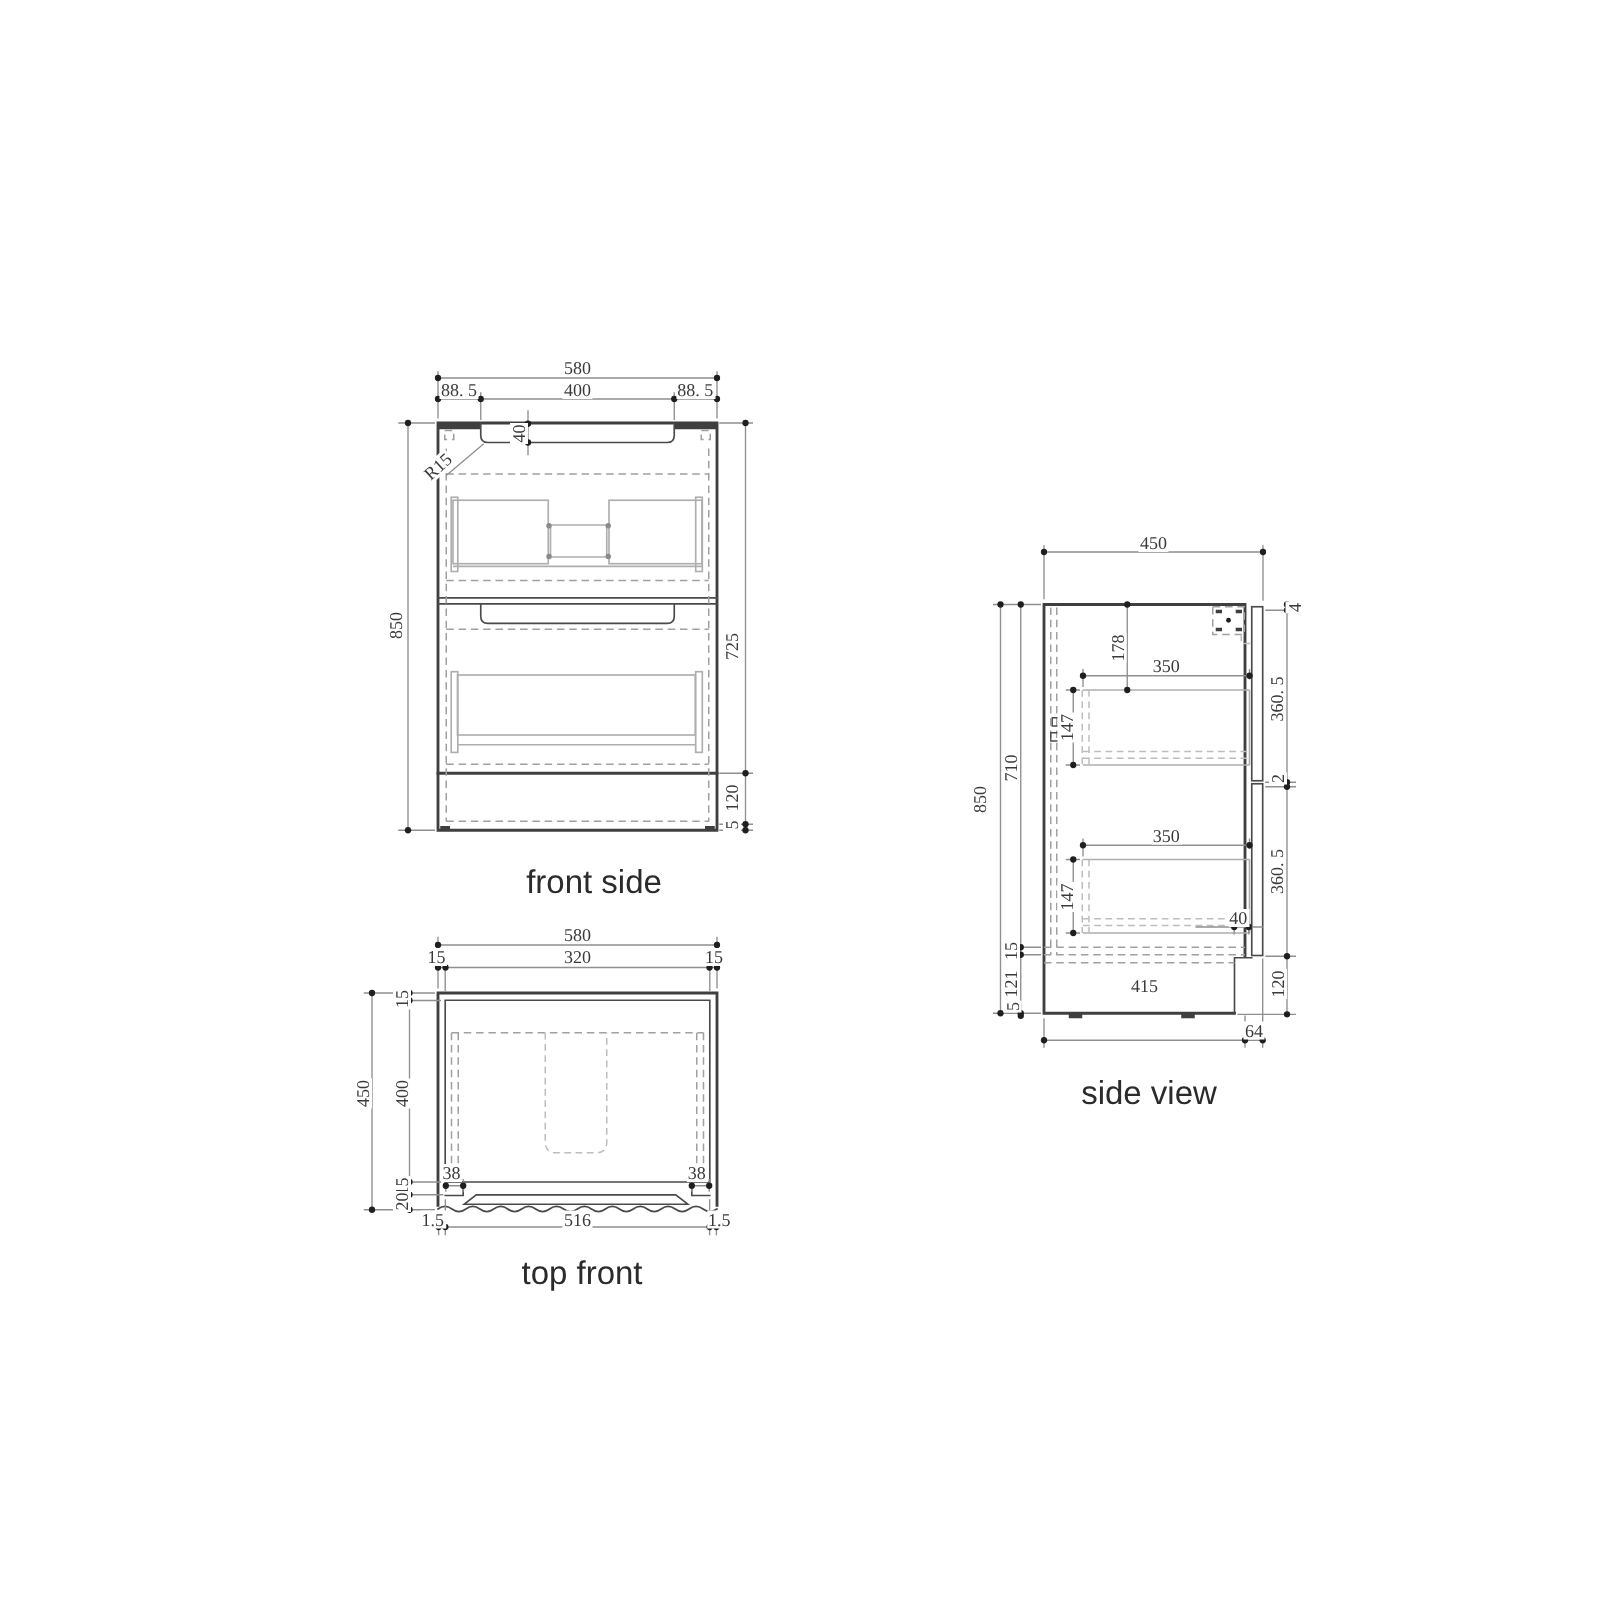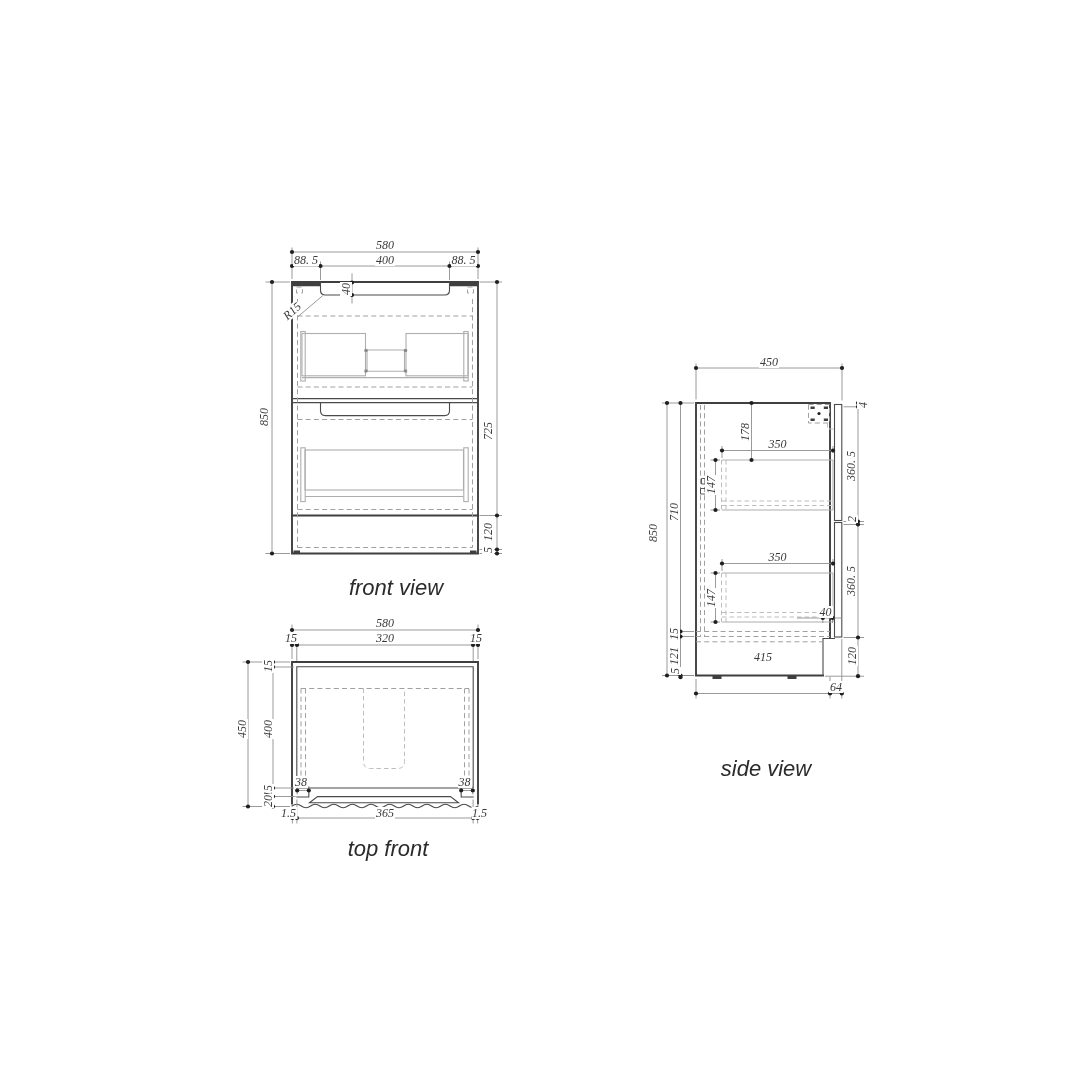--- a/index.html
+++ b/index.html
@@ -1,17 +1,17 @@
 <!DOCTYPE html>
 <html><head>
 <meta charset="utf-8">
 <style>
   html,body{margin:0;padding:0;background:#ffffff;}
   .canvas{position:relative;width:1080px;height:1080px;background:#fff;overflow:hidden;
-          font-family:"Liberation Serif",serif;font-style:italic;}
+          font-family:"Liberation Serif",serif;}
   svg{position:absolute;left:0;top:0;}
   .s-bold{stroke:#3f3f3f;stroke-width:1.9;fill:none;stroke-linecap:square;}
   .s-main{stroke:#4a4a4a;stroke-width:1.1;fill:none;stroke-linecap:square;}
   .s-thin{stroke:#4a4a4a;stroke-width:.9;fill:none;}
   .s-lt{stroke:#aeaeae;stroke-width:1.1;fill:none;}
   .s-dash{stroke:#a0a0a0;stroke-width:1;fill:none;stroke-dasharray:5 3.2;}
   .s-dash-lt{stroke:#bdbdbd;stroke-width:1;fill:none;stroke-dasharray:4.5 3;}
   .s-dim{stroke:#8f8f8f;stroke-width:.9;fill:none;}
   .dot{fill:#1f1f1f;stroke:none;}
   .gdot{fill:#8a8a8a;stroke:none;}
@@ -165,35 +165,35 @@
   <span class="dim" style="left:385px;top:245px">580</span>
   <span class="dim" style="left:306px;top:259.5px">88. 5</span>
   <span class="dim" style="left:385px;top:259.5px">400</span>
   <span class="dim" style="left:463.5px;top:259.5px">88. 5</span>
   <span class="dim v" style="left:345.5px;top:289px">40</span>
   <span class="dim r" style="left:291.5px;top:310.5px">R15</span>
   <span class="dim v" style="left:264px;top:417px">850</span>
   <span class="dim v" style="left:487.5px;top:431px">725</span>
   <span class="dim v" style="left:487.5px;top:532px">120</span>
   <span class="dim v" style="left:487.5px;top:550px">5</span>
-  <span class="viewlabel" style="left:396px;top:588px">front view</span>
+  <span class="viewlabel" style="left:396px;top:588px">front side</span>
 
   <span class="dim" style="left:385px;top:622.5px">580</span>
   <span class="dim" style="left:291px;top:638px">15</span>
   <span class="dim" style="left:385px;top:638px">320</span>
   <span class="dim" style="left:476px;top:638px">15</span>
   <span class="dim v" style="left:242px;top:729px">450</span>
   <span class="dim v" style="left:267.5px;top:665.5px">15</span>
   <span class="dim v" style="left:267.5px;top:729px">400</span>
   <span class="dim v" style="left:267.5px;top:791px">15</span>
   <span class="dim v" style="left:267.5px;top:801px">20</span>
   <span class="dim" style="left:301px;top:781.5px">38</span>
   <span class="dim" style="left:464.5px;top:781.5px">38</span>
   <span class="dim" style="left:288.5px;top:812.5px">1.5</span>
-  <span class="dim" style="left:385px;top:812.5px">365</span>
+  <span class="dim" style="left:385px;top:812.5px">516</span>
   <span class="dim" style="left:479.5px;top:812.5px">1.5</span>
   <span class="viewlabel" style="left:388px;top:849px">top front</span>
 
   <span class="dim" style="left:769px;top:361.5px">450</span>
   <span class="dim v" style="left:653px;top:533px">850</span>
   <span class="dim v" style="left:674px;top:512px">710</span>
   <span class="dim v" style="left:674px;top:633.5px">15</span>
   <span class="dim v" style="left:674px;top:655.5px">121</span>
   <span class="dim v" style="left:675px;top:671px">5</span>
   <span class="dim v" style="left:745px;top:431.5px">178</span>
@@ -202,15 +202,15 @@
   <span class="dim" style="left:777.5px;top:557px">350</span>
   <span class="dim v" style="left:711px;top:597.5px">147</span>
   <span class="dim" style="left:825.5px;top:611.5px">40</span>
   <span class="dim v" style="left:863px;top:404.5px">4</span>
   <span class="dim v" style="left:851px;top:465.5px">360. 5</span>
   <span class="dim v" style="left:852px;top:519px">2</span>
   <span class="dim v" style="left:851px;top:580.5px">360. 5</span>
   <span class="dim v" style="left:851.5px;top:656px">120</span>
   <span class="dim" style="left:763px;top:657px">415</span>
   <span class="dim" style="left:836px;top:687px">64</span>
-  <span class="viewlabel" style="left:766px;top:769px">side view</span>
+  <span class="viewlabel" style="left:766px;top:729px">side view</span>
 
 </div>
 
 </body></html>

